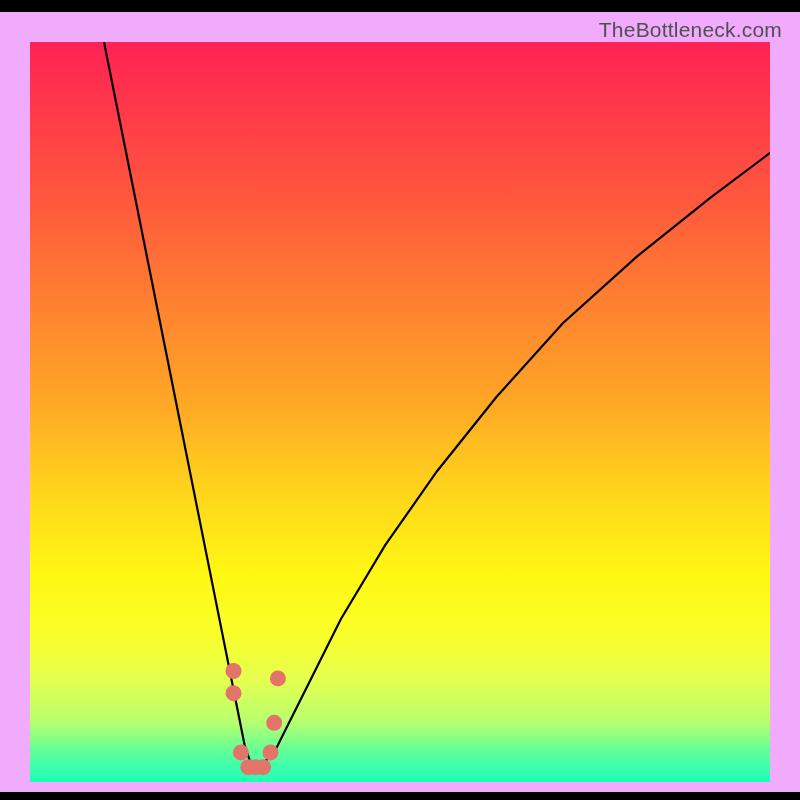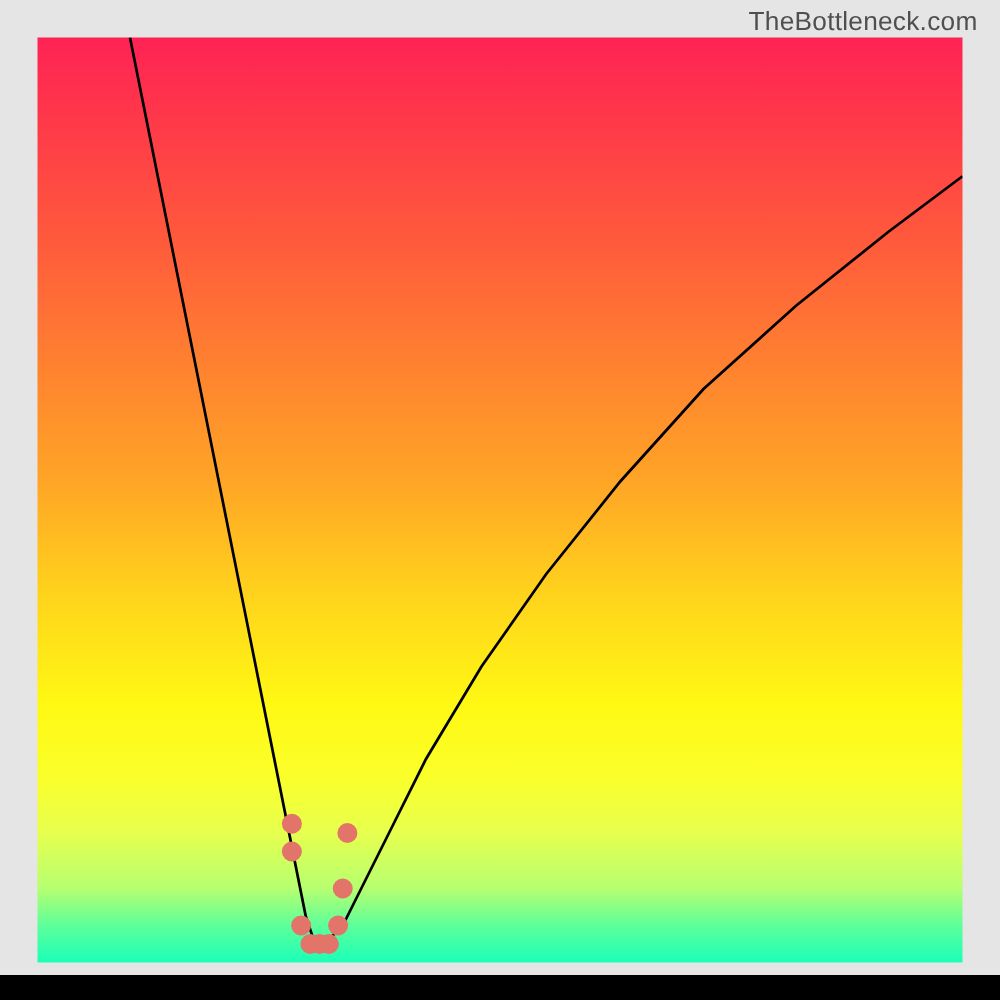--- a/index.html
+++ b/index.html
@@ -7,24 +7,24 @@
     padding: 0;
     width: 800px;
     height: 800px;
     background: #000;
     font-family: Arial, Helvetica, sans-serif;
     overflow: hidden;
   }
   .frame {
     position: absolute;
     left: 0;
-    top: 0;
+    top: 12px;
     width: 800px;
     height: 780px;
-    background: #e5e5e5;
+    background: #f0abfc;
   }
   .watermark {
     position: absolute;
     top: 6px;
     right: 18px;
     color: #4f4f4f;
     font-size: 21px;
     font-weight: 500;
     letter-spacing: 0.2px;
   }

